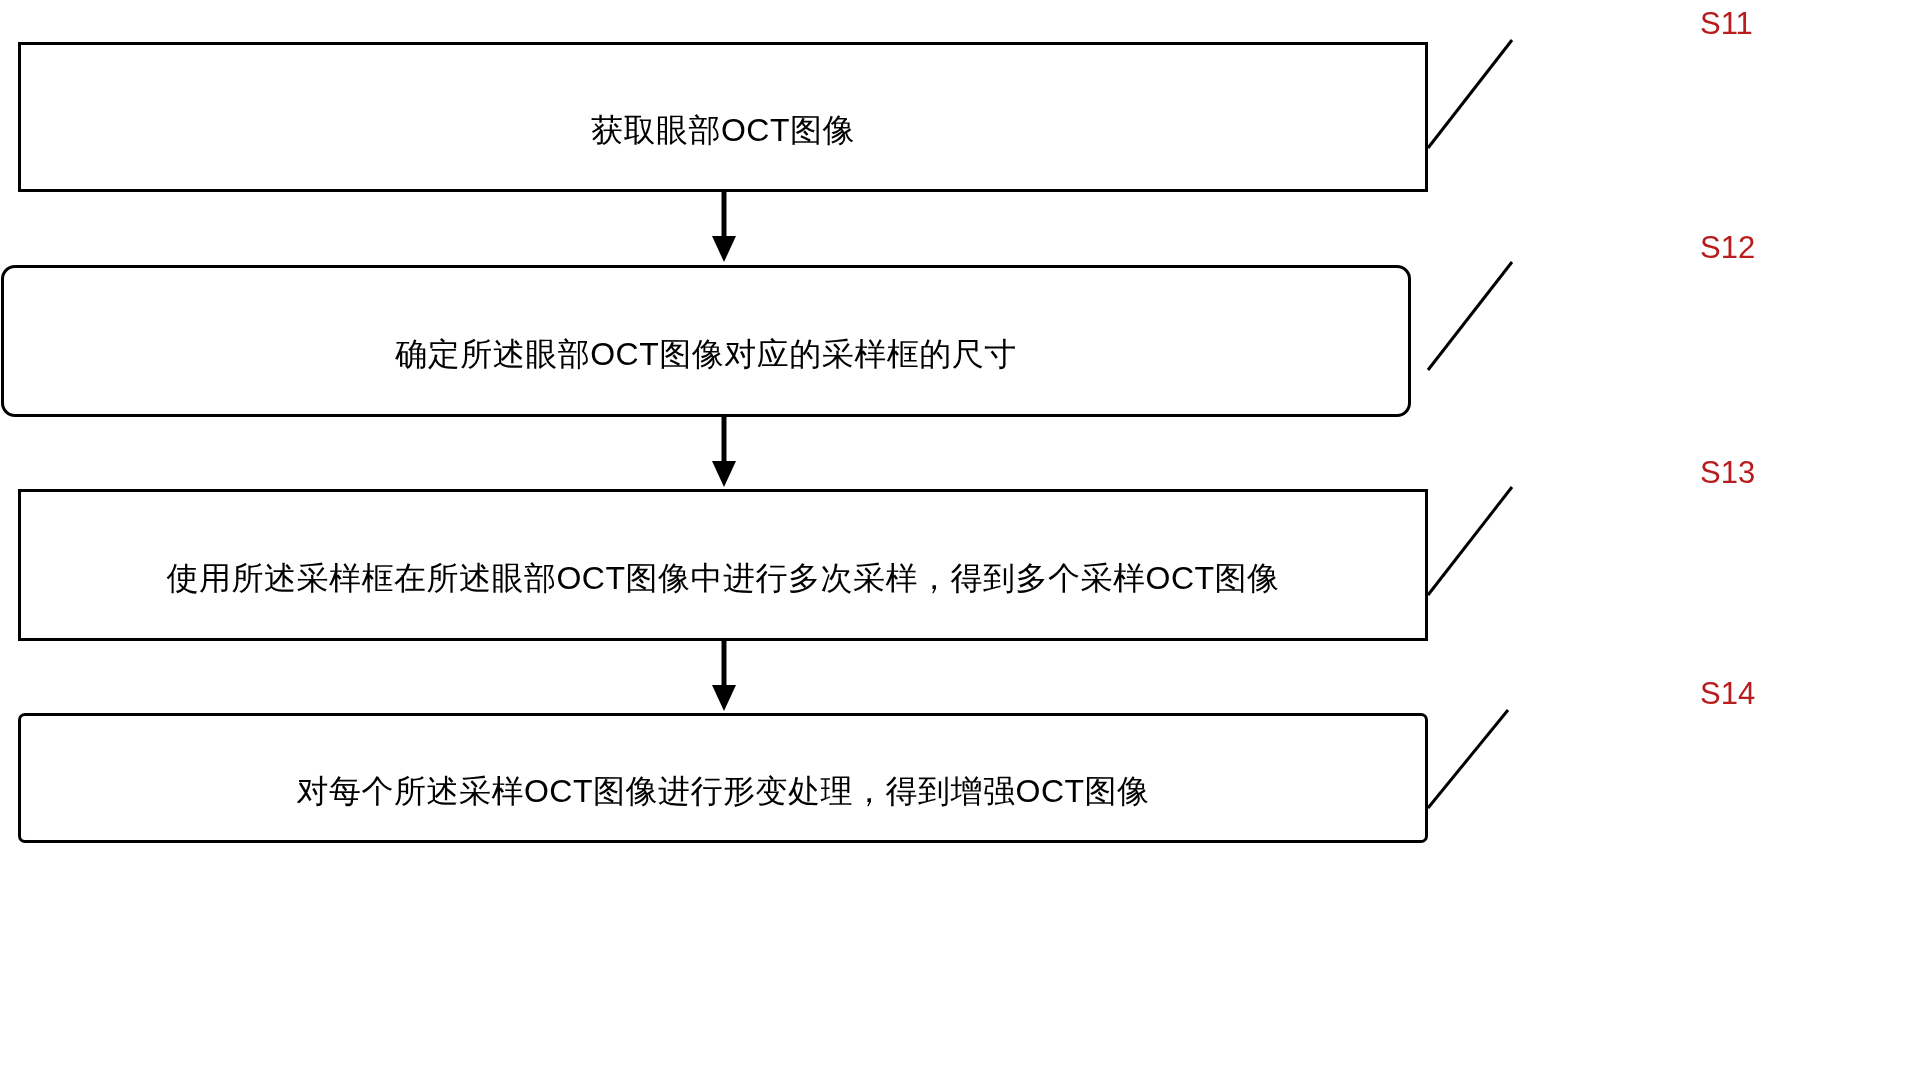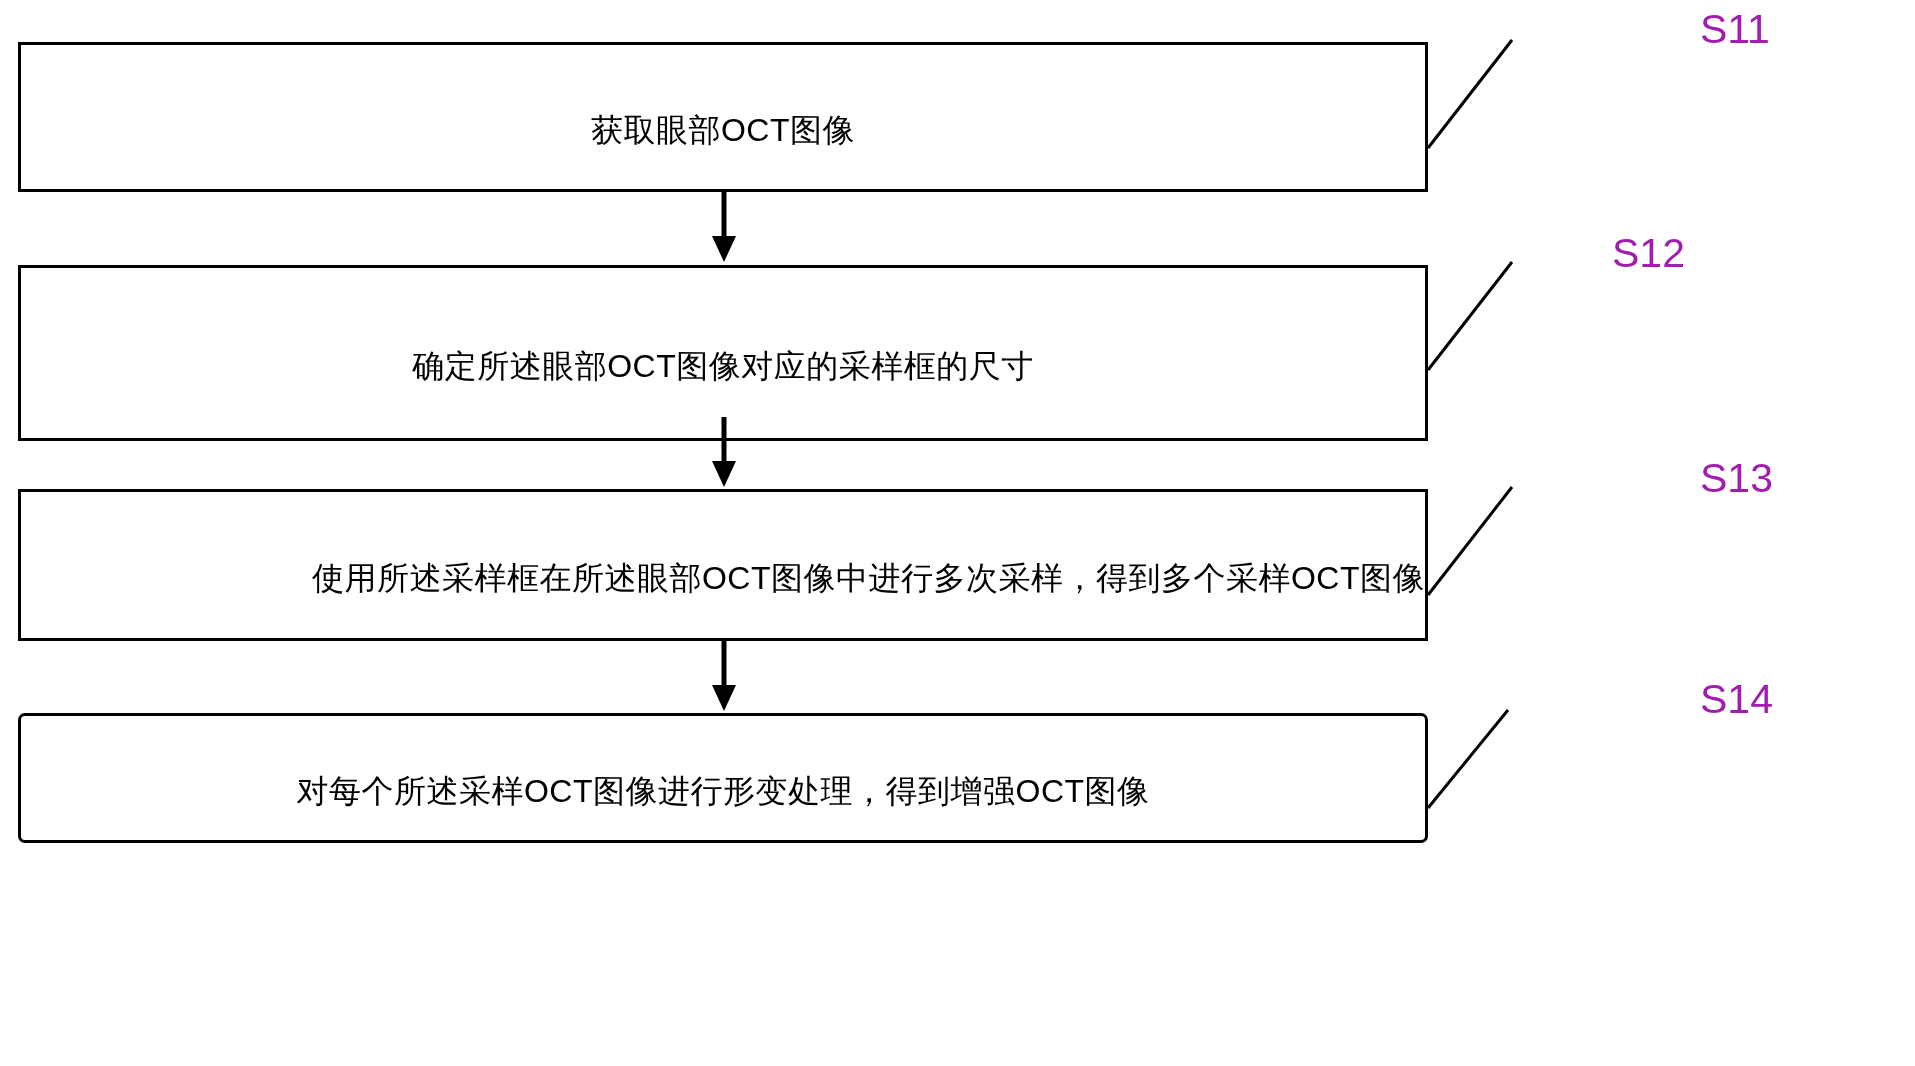--- a/index.html
+++ b/index.html
@@ -30,22 +30,22 @@
     font-size: 32px;
     color: #000000;
     line-height: 1.3;
     text-align: center;
     white-space: nowrap;
     letter-spacing: 0.5px;
     margin-top: 28px;
   }
   .tag-text {
     position: absolute;
-    font-size: 41px;
-    color: #a21caf;
+    font-size: 31px;
+    color: #b91c1c;
     white-space: nowrap;
   }
   .leader, .arrow-svg {
     position: absolute;
     overflow: visible;
   }
 </style>
 </head>
 <body>
 
@@ -57,34 +57,34 @@
   <svg class="leader" style="left:1420px; top:18px; width:180px; height:140px;" viewBox="0 0 180 140">
     <line x1="8" y1="130" x2="92" y2="22" stroke="#000000" stroke-width="3"></line>
   </svg>
   <span class="tag-text" style="left:1700px; top:6px;">S11</span>
 
   <svg class="arrow-svg" style="left:700px; top:192px; width:48px; height:72px;" viewBox="0 0 48 72">
     <line x1="24" y1="0" x2="24" y2="50" stroke="#000000" stroke-width="5"></line>
     <polygon points="24,70 12,44 36,44" fill="#000000"></polygon>
   </svg>
 
-  <div class="step-box" style="left:18px; top:265px; width:1410px; height:176px;">
+  <div class="step-box" style="left:1px; top:265px; width:1410px; height:152px;border-radius:14px;">
     <span class="step-label">确定所述眼部OCT图像对应的采样框的尺寸</span>
   </div>
   <svg class="leader" style="left:1420px; top:240px; width:180px; height:140px;" viewBox="0 0 180 140">
     <line x1="8" y1="130" x2="92" y2="22" stroke="#000000" stroke-width="3"></line>
   </svg>
-  <span class="tag-text" style="left:1612px; top:230px;">S12</span>
+  <span class="tag-text" style="left:1700px; top:230px;">S12</span>
 
   <svg class="arrow-svg" style="left:700px; top:417px; width:48px; height:72px;" viewBox="0 0 48 72">
     <line x1="24" y1="0" x2="24" y2="50" stroke="#000000" stroke-width="5"></line>
     <polygon points="24,70 12,44 36,44" fill="#000000"></polygon>
   </svg>
 
-  <div class="step-box" style="left:18px; top:489px; width:1410px; height:152px;justify-content:flex-end;">
+  <div class="step-box" style="left:18px; top:489px; width:1410px; height:152px;">
     <span class="step-label">使用所述采样框在所述眼部OCT图像中进行多次采样，得到多个采样OCT图像</span>
   </div>
   <svg class="leader" style="left:1420px; top:465px; width:180px; height:140px;" viewBox="0 0 180 140">
     <line x1="8" y1="130" x2="92" y2="22" stroke="#000000" stroke-width="3"></line>
   </svg>
   <span class="tag-text" style="left:1700px; top:455px;">S13</span>
 
   <svg class="arrow-svg" style="left:700px; top:641px; width:48px; height:72px;" viewBox="0 0 48 72">
     <line x1="24" y1="0" x2="24" y2="50" stroke="#000000" stroke-width="5"></line>
     <polygon points="24,70 12,44 36,44" fill="#000000"></polygon>

